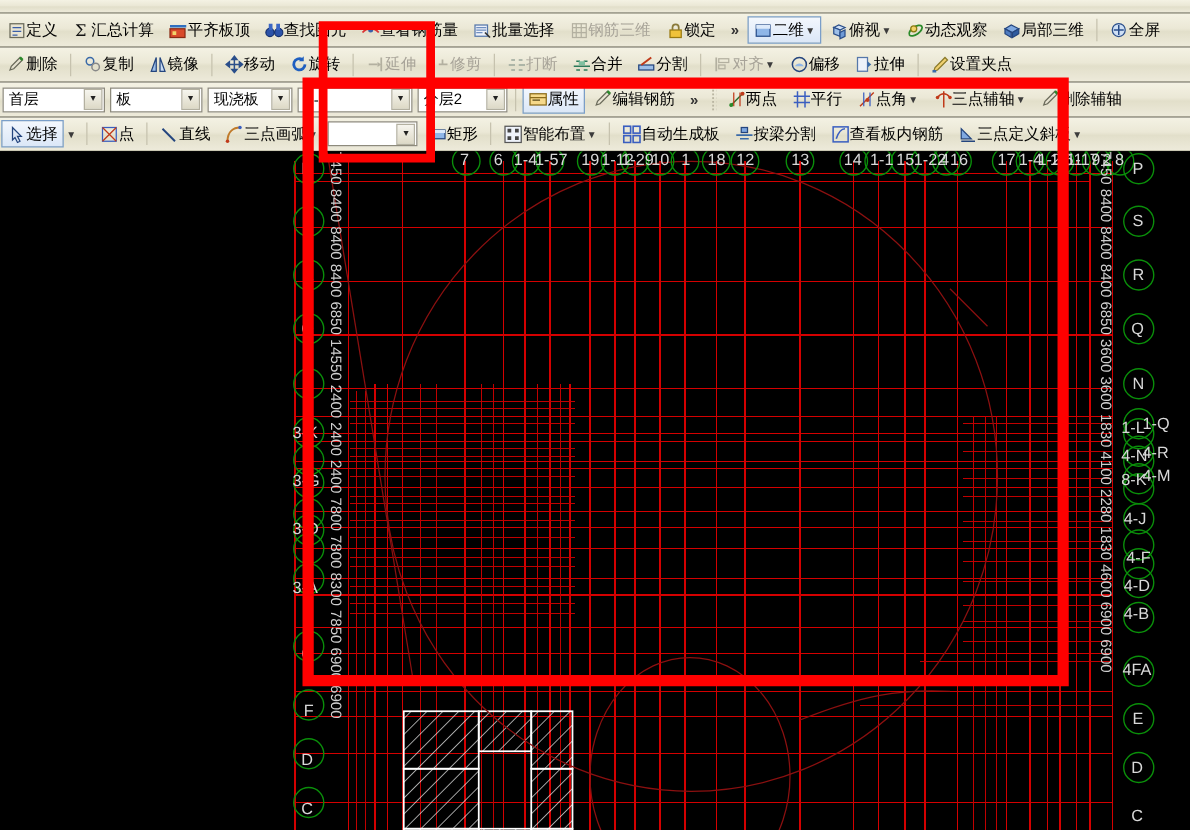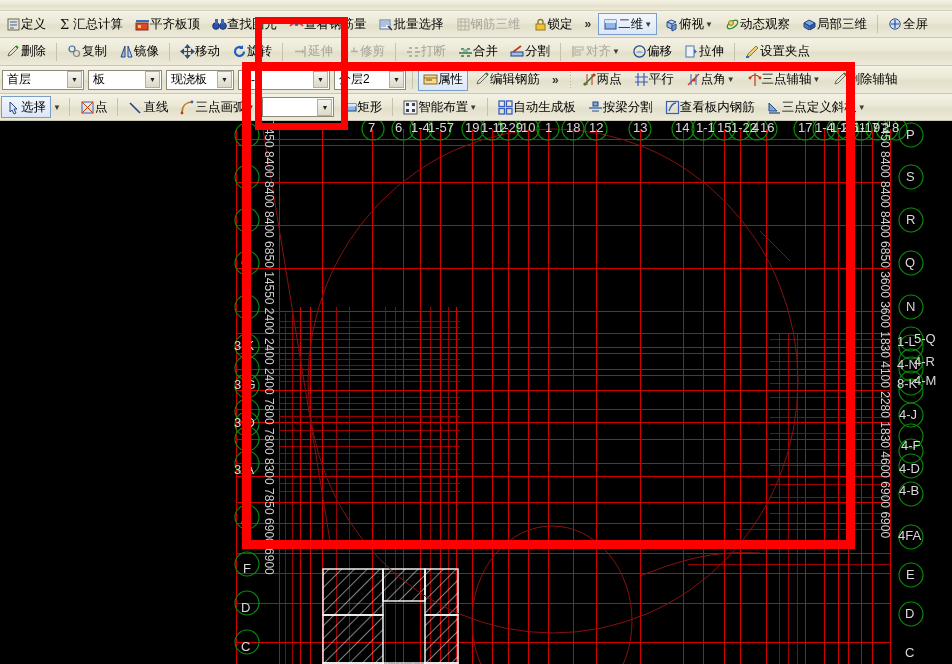--- a/index.html
+++ b/index.html
@@ -791,21 +791,21 @@
       <div class="axlabel" style="left:241px; top:479px">D</div>
       <div class="axlabel" style="left:241px; top:518px">C</div>
     </div>
 
     <div>
       <div class="axlabel" style="left:906px; top:6px">P</div>
       <div class="axlabel" style="left:906px; top:48px">S</div>
       <div class="axlabel" style="left:906px; top:91px">R</div>
       <div class="axlabel" style="left:905px; top:134px">Q</div>
       <div class="axlabel" style="left:906px; top:178px">N</div>
-      <div class="axlabel" style="left:914px; top:210px">5-Q</div>
+      <div class="axlabel" style="left:914px; top:210px">1-Q</div>
       <div class="axlabel" style="left:897px; top:213px">1-L</div>
       <div class="axlabel" style="left:914px; top:233px">4-R</div>
       <div class="axlabel" style="left:897px; top:236px">4-N</div>
       <div class="axlabel" style="left:897px; top:255px">8-K</div>
       <div class="axlabel" style="left:914px; top:252px">4-M</div>
       <div class="axlabel" style="left:899px; top:286px">4-J</div>
       <div class="axlabel" style="left:901px; top:317px">4-F</div>
       <div class="axlabel" style="left:899px; top:340px">4-D</div>
       <div class="axlabel" style="left:899px; top:362px">4-B</div>
       <div class="axlabel" style="left:898px; top:407px">4FA</div>

